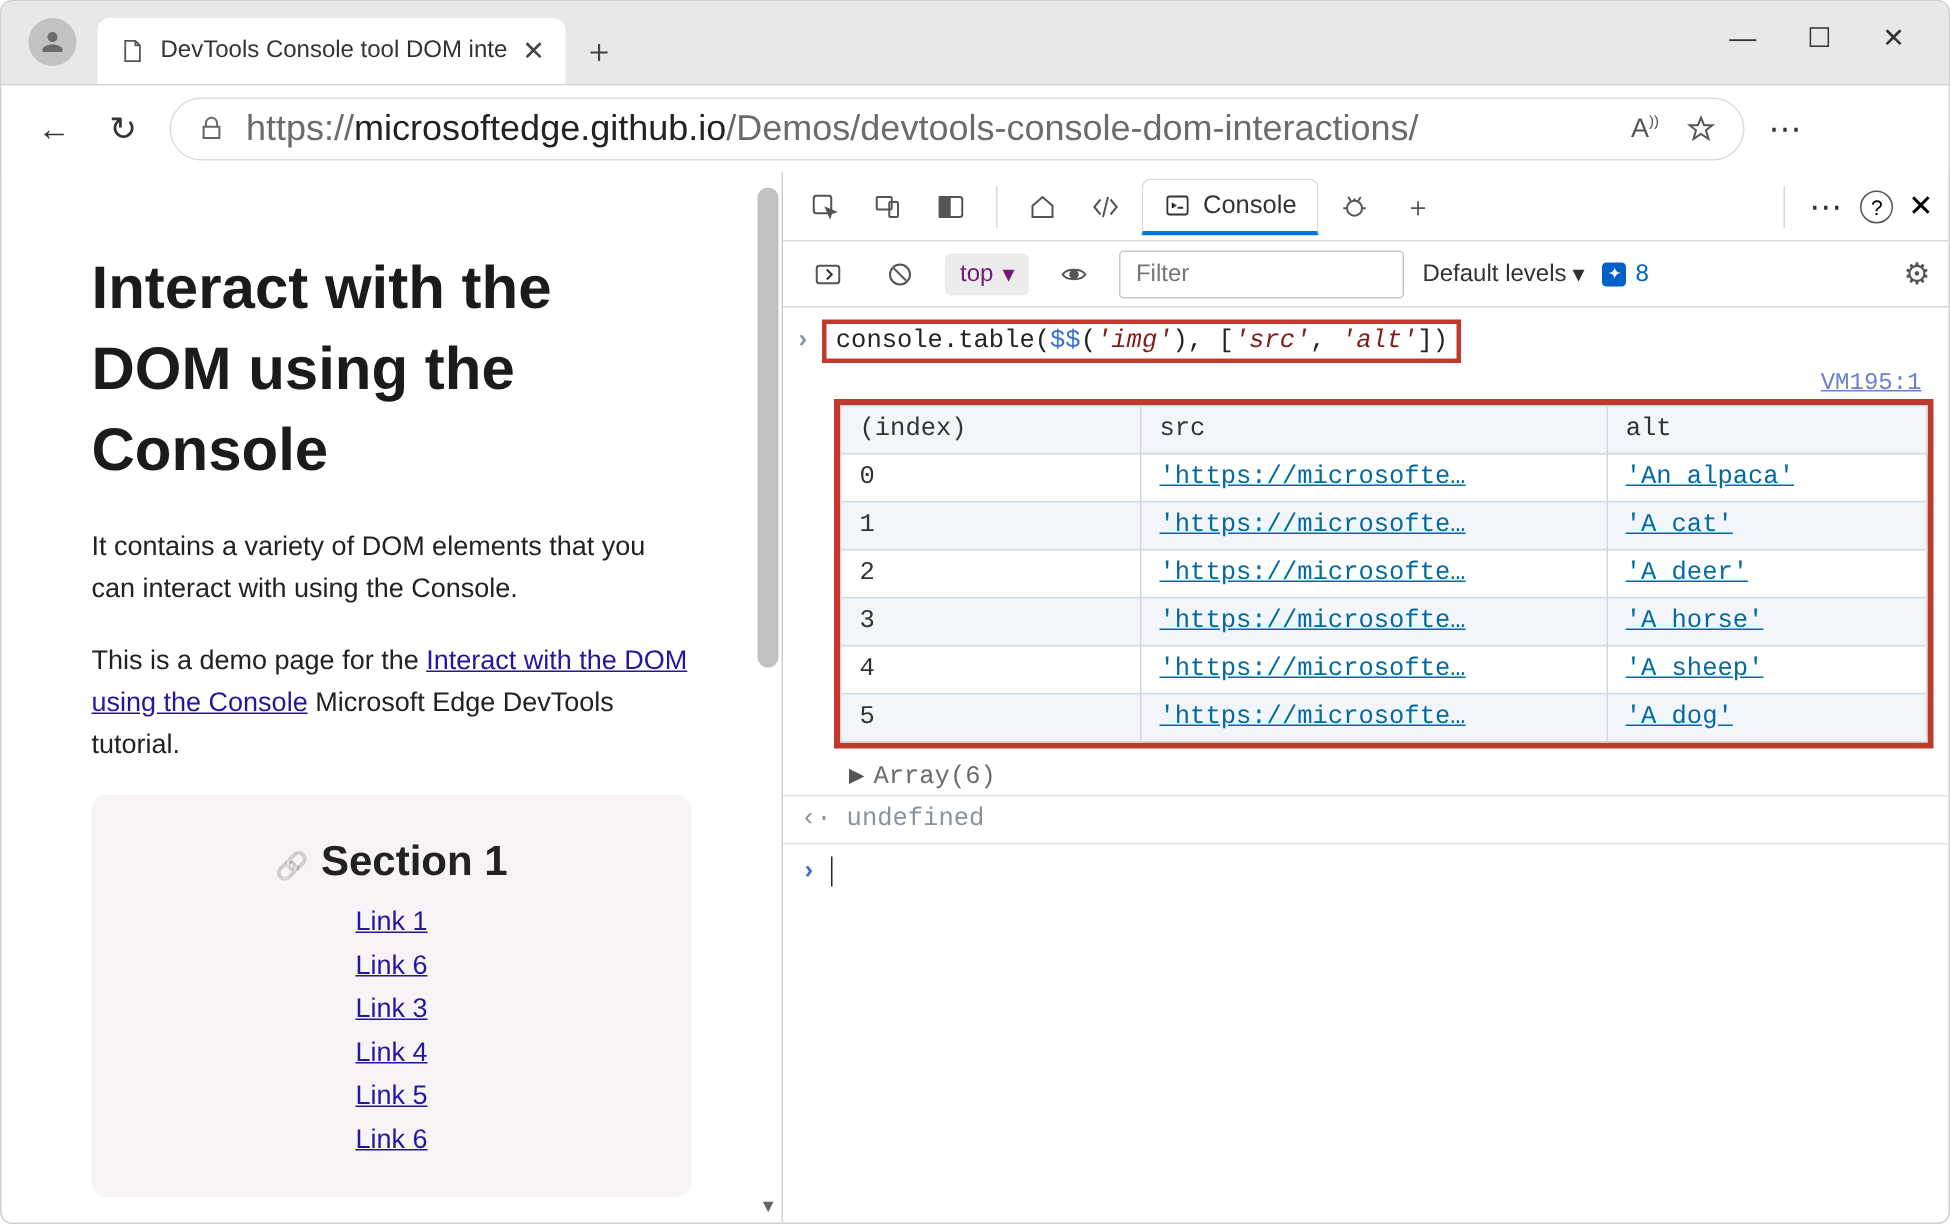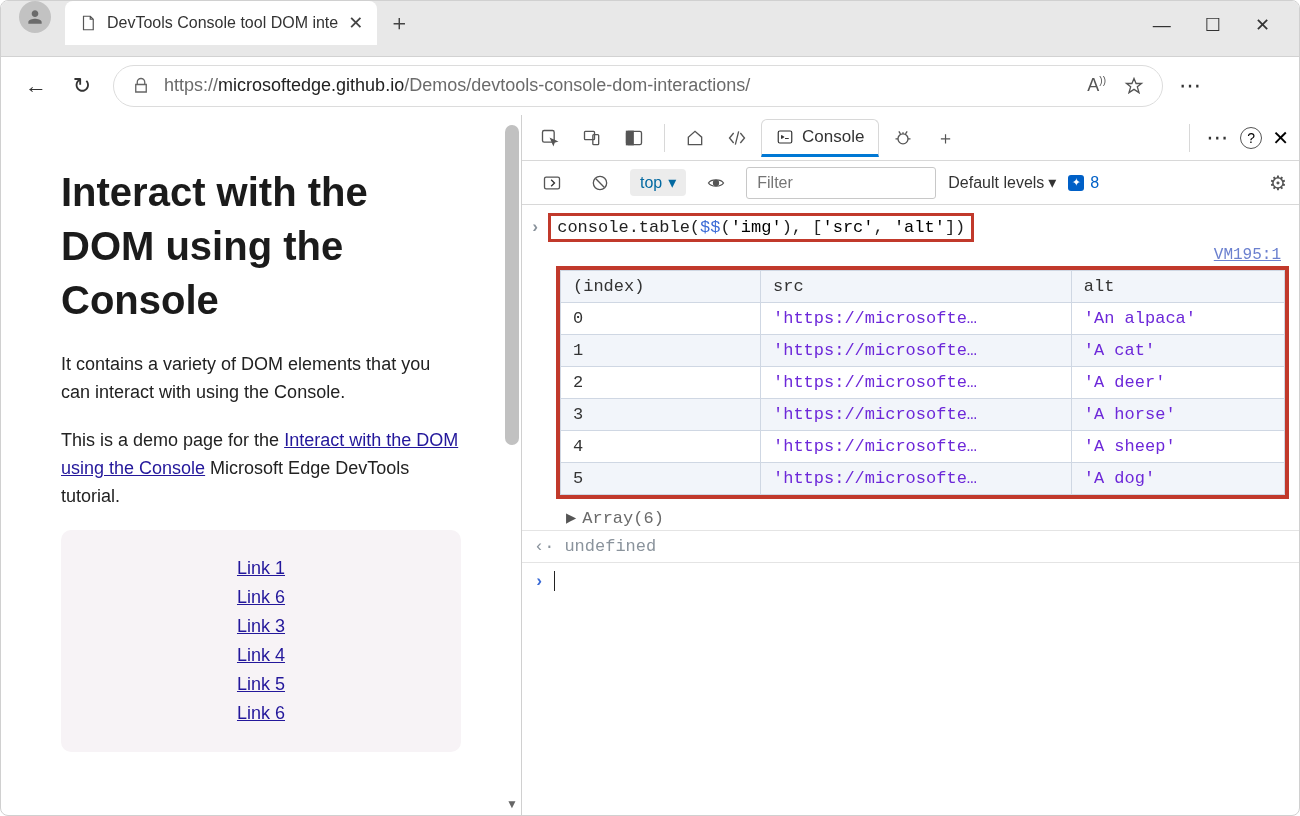--- a/index.html
+++ b/index.html
@@ -9,21 +9,21 @@
   background: #fff; overflow: hidden;
   border: 1px solid #d0d0d0; border-radius: 8px;
 }
 .window-controls {
   position: absolute; top: 0; right: 0; height: 50px;
   display: flex; align-items: center; gap: 34px; padding-right: 30px;
 }
 .window-controls span { font-size: 18px; color: #333; cursor: pointer; }
 .tab-strip {
   height: 56px; background: #e8e8e8; border-bottom: 1px solid #d2d2d2;
-  display: flex; padding-left: 12px;
+  display: flex; align-items: flex-end; padding-left: 12px;
 }
 .avatar {
   width: 32px; height: 32px; border-radius: 50%;
   background: #c2c2c2; margin: 0 14px 12px 6px;
   display: flex; align-items: center; justify-content: center;
 }
 .avatar svg { width: 20px; height: 20px; fill: #6b6b6b; }
 .tab {
   height: 44px; background: #fff; border-radius: 8px 8px 0 0;
   display: flex; align-items: center; padding: 0 14px; gap: 10px;
@@ -36,21 +36,21 @@
 .addr-bar {
   height: 58px; background: #fff; display: flex; align-items: center;
   padding: 0 20px; gap: 16px; border-bottom: 1px solid transparent;
 }
 .nav-btn { font-size: 22px; color: #333; cursor: pointer; width: 30px; text-align: center; }
 .url-pill {
   flex: 1; height: 42px; max-width: 1050px; border: 1px solid #dcdcdc; border-radius: 21px;
   display: flex; align-items: center; padding: 0 18px; gap: 14px;
 }
 .lock-icon { width: 18px; height: 18px; color: #666; }
-.url-text { font-size: 18px; color: #6b6b6b; }
+.url-text { font-size: 24px; color: #6b6b6b; }
 .url-text .dark { color: #222; }
 .url-actions { margin-left: auto; display: flex; gap: 18px; align-items: center; }
 .url-actions span, .url-actions svg { color: #555; font-size: 18px; }
 .more-dots { font-size: 22px; color: #333; cursor: pointer; letter-spacing: 2px; }
 
 .content-row { display: flex; height: calc(816px - 56px - 58px); }
 .page-pane {
   width: 520px; padding: 10px; position: relative;
 }
 .page-inner {
@@ -92,21 +92,21 @@
   border-radius: 6px 6px 0 0; display: flex; align-items: center; padding: 0 14px; gap: 8px;
   font-size: 17px; color: #333; margin-bottom: -1px;
 }
 .dt-right { margin-left: auto; display: flex; align-items: center; gap: 10px; }
 
 .dt-toolbar {
   height: 44px; display: flex; align-items: center; padding: 0 12px; gap: 12px;
   border-bottom: 1px solid #d8d8d8;
 }
 .ctx-select {
-  background: #ececec; border-radius: 4px; padding: 4px 10px; font-size: 16px; color: #0369a1;
+  background: #ececec; border-radius: 4px; padding: 4px 10px; font-size: 16px; color: #701a75;
   display: flex; align-items: center; gap: 6px;
 }
 .filter-input {
   width: 190px; height: 32px; border: 1px solid #c8c8c8; border-radius: 3px;
   font-size: 16px; padding: 0 10px; color: #666;
 }
 .levels { font-size: 16px; color: #333; display: flex; align-items: center; gap: 4px; }
 .issues { display: flex; align-items: center; gap: 6px; color: #0060c7; font-size: 16px; }
 .issues .dot { width: 16px; height: 16px; background: #0060c7; border-radius: 3px; display: flex; align-items: center; justify-content: center; color: #fff; font-size: 11px; }
 .gear { margin-left: auto; font-size: 20px; color: #555; cursor: pointer; }
@@ -116,36 +116,36 @@
   padding: 4px 0; overflow: hidden;
 }
 .cmd-row {
   display: flex; align-items: center; padding: 4px 8px; gap: 8px;
 }
 .prompt-chev { color: #8a939c; font-weight: bold; }
 .cmd-box {
   border: 3px solid #c1392b; padding: 2px 6px; display: inline-block;
 }
 .tok-id { color: #3b6bd6; }
-.tok-str { color: #000000; }
+.tok-str { color: #7f1d1d; font-style: italic; }
 .tok-plain { color: #222; }
 .vm-link { text-align: right; padding-right: 18px; color: #6b80cf; text-decoration: underline; font-size: 16px; }
 
 .table-wrap {
   margin: 2px 10px 6px 34px; border: 4px solid #c1392b;
 }
 .ct { width: 100%; border-collapse: collapse; font-size: 17px; }
 .ct th, .ct td {
   border: 1px solid #cfd7e3; padding: 6px 12px; text-align: left;
 }
 .ct thead th { background: #f2f5fa; color: #333; font-weight: 400; }
 .ct tbody tr:nth-child(even) td { background: #f2f5fa; }
 .ct tbody tr:nth-child(odd) td { background: #fff; }
 .ct .idx { color: #333; width: 200px; }
-.ct .val { color: #6d28d9; white-space: nowrap; overflow: hidden; text-overflow: ellipsis; max-width: 200px; }
+.ct .val { color: #0369a1; white-space: nowrap; overflow: hidden; text-overflow: ellipsis; max-width: 200px; text-decoration: underline; }
 .arr-line { padding: 2px 0 2px 44px; color: #6b6b6b; }
 .arr-line .tri { color: #555; margin-right: 6px; }
 .undef-row { display: flex; align-items: center; gap: 10px; padding: 6px 12px; color: #8a939c; border-top: 1px solid #e4e4e4; border-bottom: 1px solid #e4e4e4; }
 .undef-row .ret { color: #8a939c; }
 .input-row { display: flex; align-items: center; gap: 10px; padding: 8px 12px; }
 .input-row .caret { color: #3b6bd6; font-weight: bold; }
 .blink { width: 1px; height: 20px; background: #222; display: inline-block; }
 </style>
 </head>
 <body>
@@ -195,20 +195,21 @@
 <div class="content-row">
 
   <div class="page-pane">
     <div class="page-inner">
       <h1>Interact with the DOM using the Console</h1>
       <p>It contains a variety of DOM elements that you can interact with using the Console.</p>
       <p>
         <span>This is a demo page for the </span><a href="#">Interact with the DOM using the Console</a><span> Microsoft Edge DevTools tutorial.</span>
       </p>
       <div class="section-card">
+        <h2>Section 1</h2>
         <div class="links-col">
           <a href="#">Link 1</a>
           <a href="#">Link 6</a>
           <a href="#">Link 3</a>
           <a href="#">Link 4</a>
           <a href="#">Link 5</a>
           <a href="#">Link 6</a>
         </div>
       </div>
     </div>

